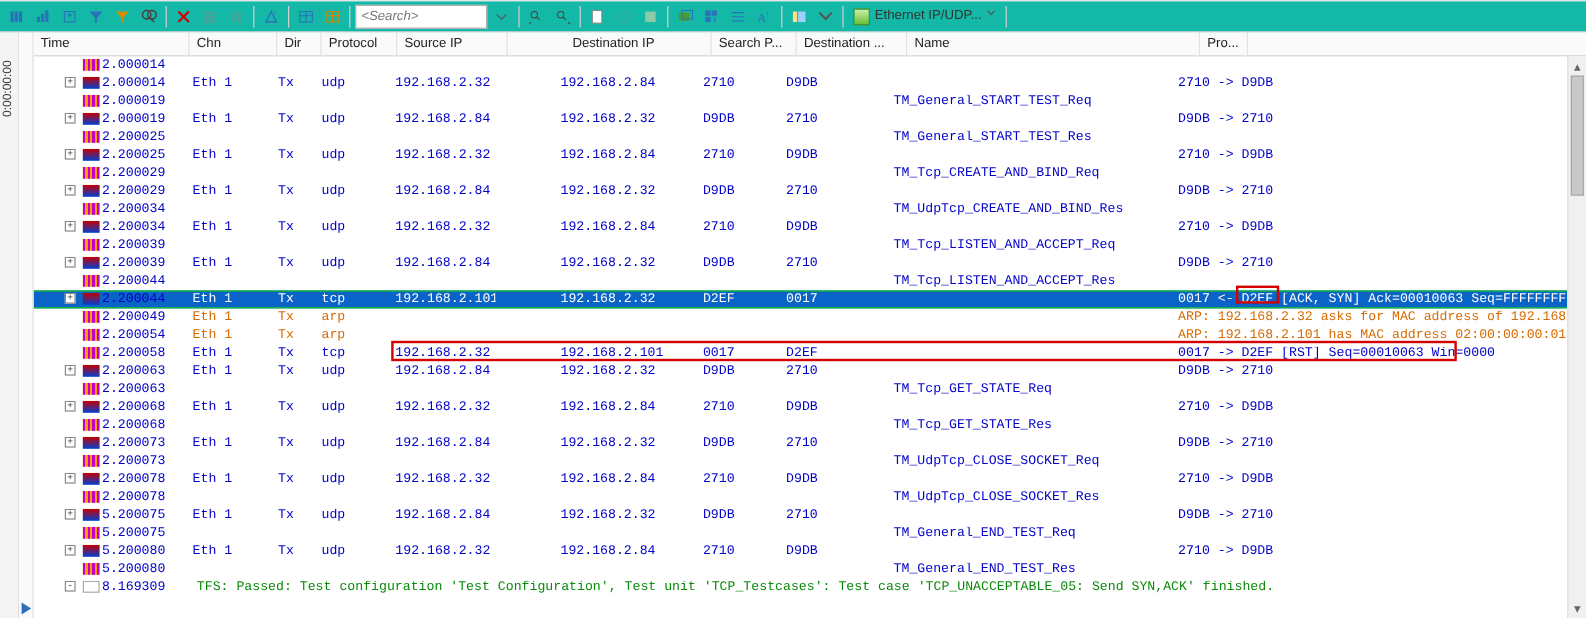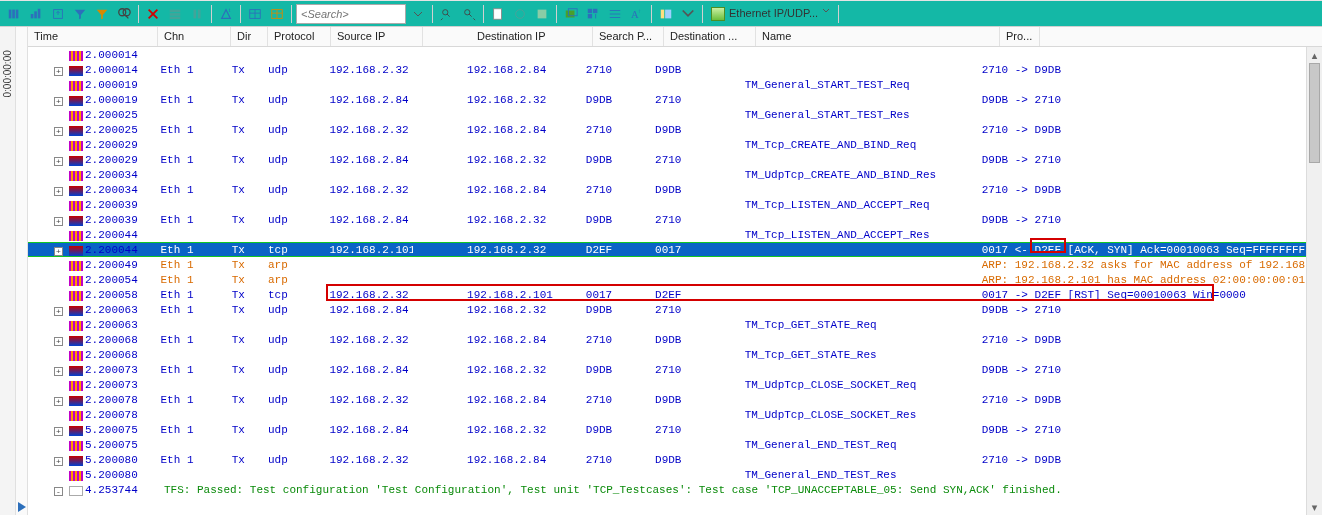--- a/index.html
+++ b/index.html
@@ -25,21 +25,21 @@
   
   .body { position:absolute; left:28px; right:16px; top:46px; bottom:0; overflow:auto;}
   .row { display:flex; height:15px; align-items:center;}
   .row .col { padding:0 6px; font-family:"Courier New",monospace; font-size:11px; white-space:nowrap; overflow:hidden;}
   .row .c-time { color:#0000c8;}
   .row .c-chn,.row .c-dir,.row .c-proto,.row .c-sip,.row .c-dip,.row .c-sp,.row .c-dp,.row .c-name,.row .c-interp{ color:#0000c8;}
   .row.orange .col{ color:#d86a00;}
   .row.green .col{ color:#0a8a0a;}
   .row.sel { background:#0a63c6;}
   .row.sel .col{ color:#fff;}
-  .row .tree { display:flex; align-items:flex-end; gap:2px; padding-left:20px;}
+  .row .tree { display:flex; align-items:flex-start; gap:2px; padding-left:20px;}
   .row .expander{ width:9px; height:9px; border:1px solid #888; background:#fff; font-size:8px; line-height:7px; text-align:center; color:#444; margin-right:4px;}
   .row .rowicon{ width:14px; height:10px; }
   .row .rowicon.stripes{ background:repeating-linear-gradient(90deg,#c000c8 0,#c000c8 2px,#ff9a00 2px,#ff9a00 4px);}
   .row .rowicon.wave{ background:linear-gradient(#c60000,#0040d0);}
   .row .rowicon.doc{ background:#fff; border:1px solid #aaa;}
   
   .w-tree{width:130px;}
   .w-chn{width:73px;}
   .w-dir{width:37px;}
   .w-proto{width:63px;}
@@ -777,21 +777,21 @@
         <div class="col w-sp c-sp"></div>
         <div class="col w-dp c-dp"></div>
         <div class="col w-name c-name">TM_General_END_TEST_Res</div>
         <div class="col w-interp c-interp"></div>
       </div>
       <div class="row green">
         <div class="col w-tree">
           <span class="tree">
             <span class="expander">-</span>
             <span class="rowicon doc"></span>
-            <span class="c-time">4.253744</span>
+            <span class="c-time">8.169309</span>
           </span>
         </div>
         <div class="col" style="flex: 1 1 0%;">TFS: Passed: Test configuration 'Test Configuration', Test unit 'TCP_Testcases': Test case 'TCP_UNACCEPTABLE_05: Send SYN,ACK' finished.</div>
       </div>
     </div>
 
   <div class="red-rect" style="left:1030px; top:237px; width:36px; height:15px;"></div>
   <div class="red-rect" style="left:326px; top:283px; width:888px; height:17px;"></div>
 
   <div class="scrollbar-v">

